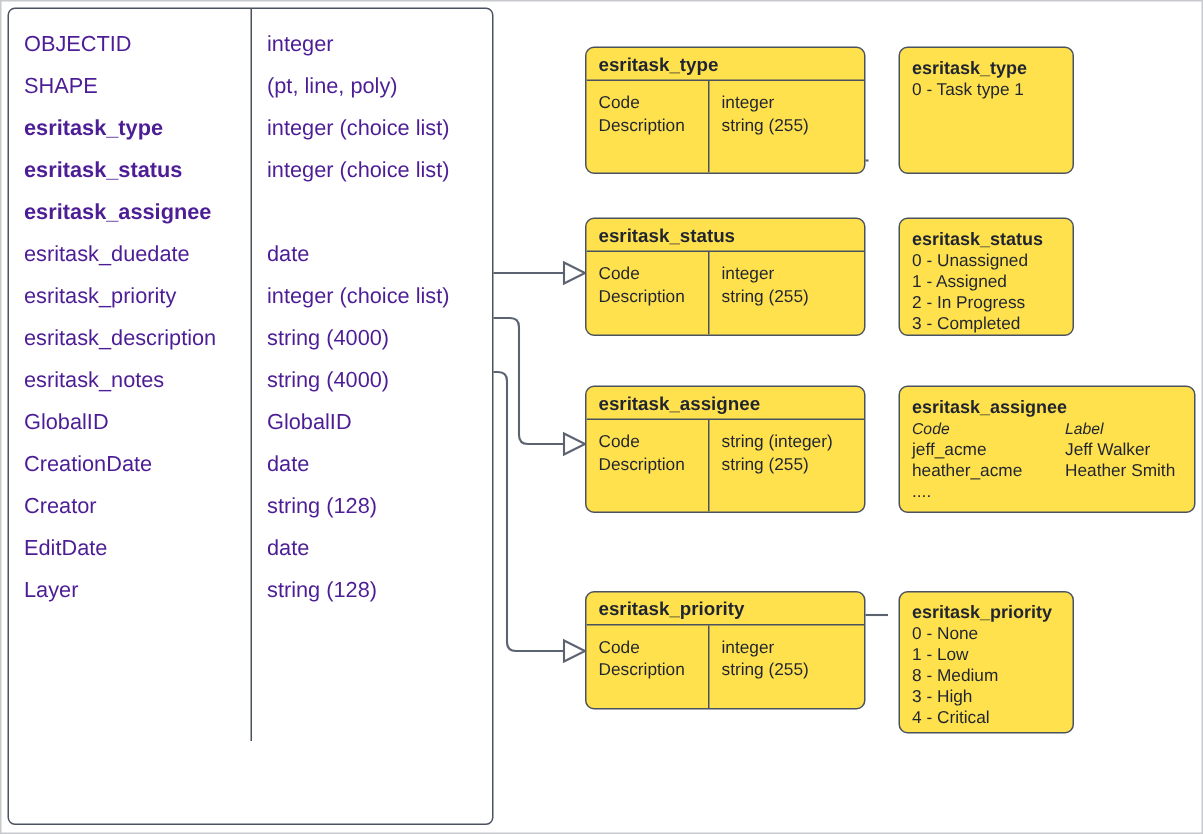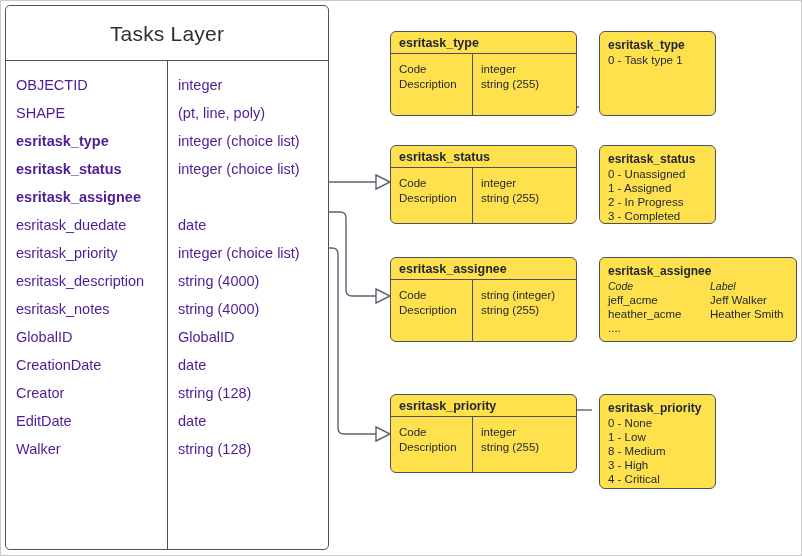--- a/index.html
+++ b/index.html
@@ -192,21 +192,20 @@
       <path d="M577 107 L579 107"></path>
     </g>
     <g fill="#ffffff" stroke="#5b6370" stroke-width="1.4">
       <polygon points="376,175 390,182 376,189"></polygon>
       <polygon points="376,289 390,296 376,303"></polygon>
       <polygon points="376,427 390,434 376,441"></polygon>
     </g>
   </svg>
 
   <div class="entity-table">
-    <div class="entity-title">Tasks Layer</div>
     <div class="entity-body">
       <div class="entity-divider"></div>
       <div class="field-rows">
 
         <div class="field-row">
           <span class="field-name">OBJECTID</span>
           <span class="field-type">integer</span>
         </div>
         <div class="field-row">
           <span class="field-name">SHAPE</span>
@@ -249,21 +248,21 @@
         </div>
         <div class="field-row">
           <span class="field-name">Creator</span>
           <span class="field-type">string (128)</span>
         </div>
         <div class="field-row">
           <span class="field-name">EditDate</span>
           <span class="field-type">date</span>
         </div>
         <div class="field-row">
-          <span class="field-name">Walker</span>
+          <span class="field-name">Layer</span>
           <span class="field-type">string (128)</span>
         </div>
 
       </div>
     </div>
   </div>
 
   <div class="class-box" style="left:390px; top:31px; width:187px; height:85px;">
     <div class="cb-title">esritask_type</div>
     <div class="cb-body">

